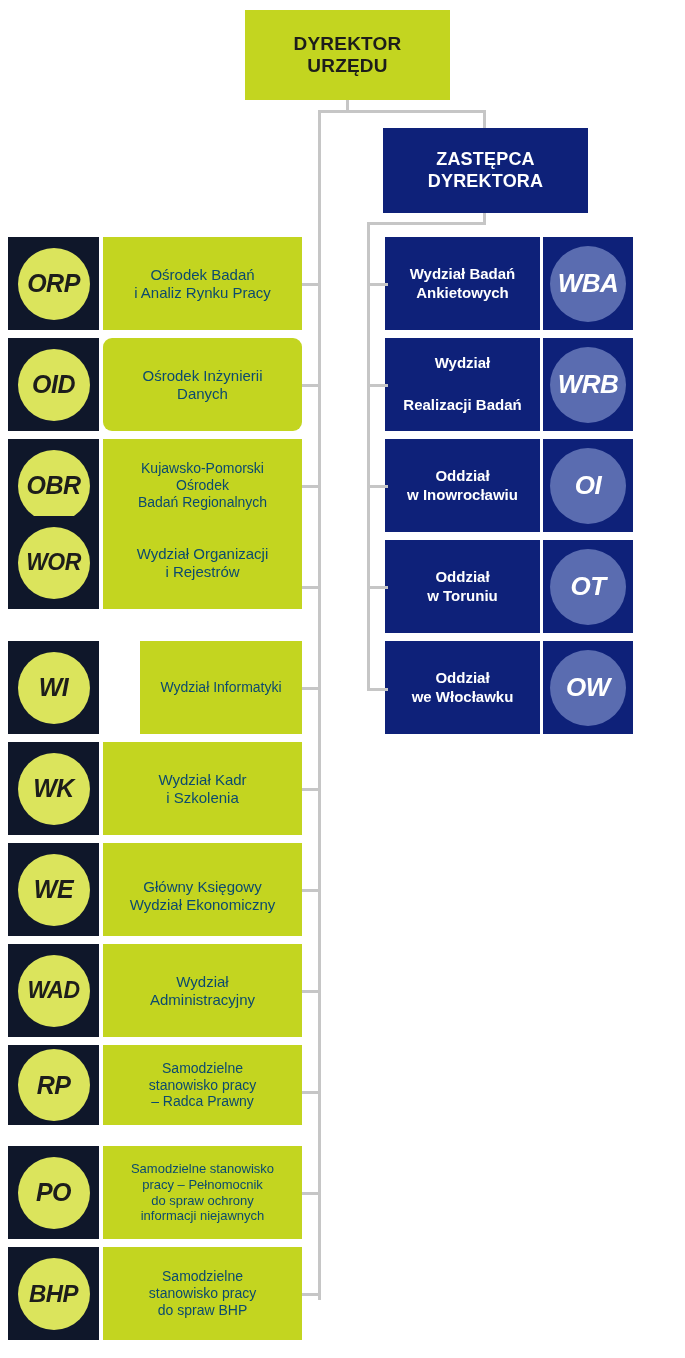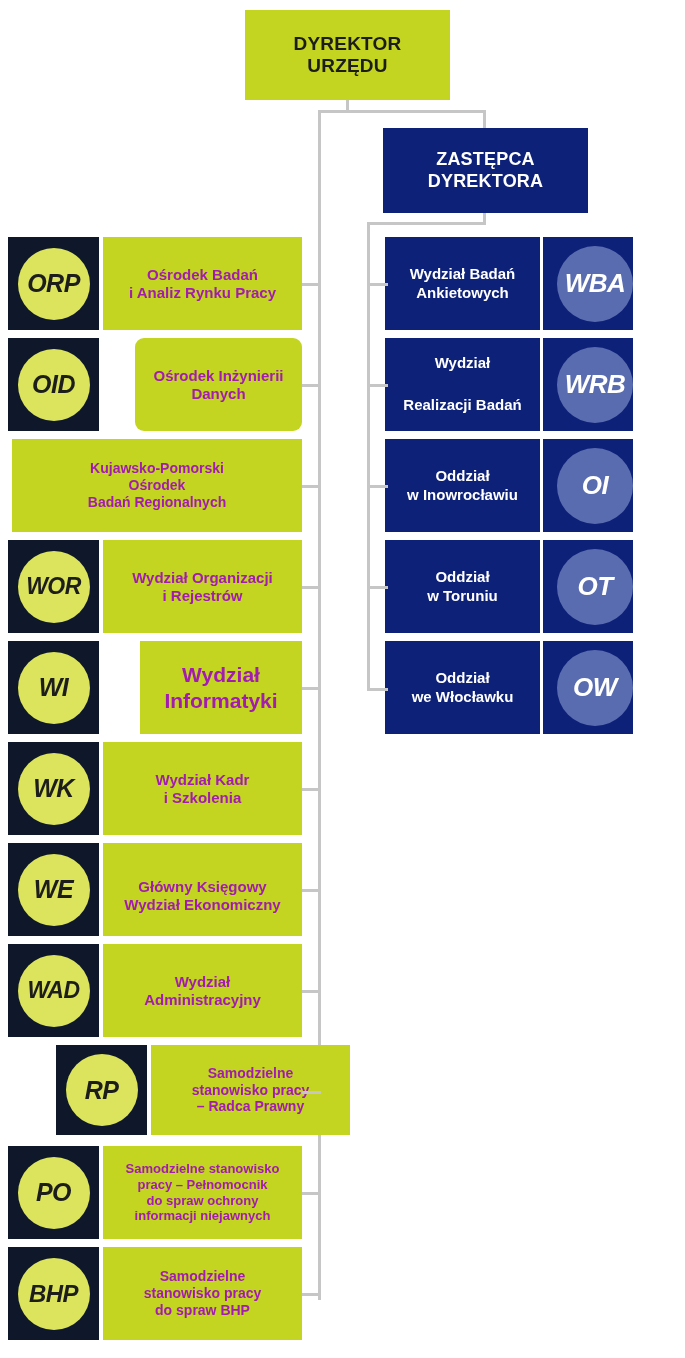--- a/index.html
+++ b/index.html
@@ -77,26 +77,26 @@
     justify-content: center;
   }
   .unit-left .divider {
     width: 4px;
     flex: 0 0 4px;
     background: #ffffff;
   }
   .unit-left .label-cell {
     flex: 1 1 auto;
     background: #c3d520;
-    color: #a21caf;
+    color: #0c4a6e;
     display: flex;
     align-items: center;
     justify-content: center;
     text-align: center;
-    font-weight: bold;
+    font-weight: normal;
     line-height: 1.2;
     padding: 0 6px;
     box-sizing: border-box;
   }
   .unit-left .badge {
     width: 72px;
     height: 72px;
     border-radius: 50%;
     background: #dbe45c;
     color: #1d1d1b;
@@ -128,21 +128,21 @@
     width: 3px;
     flex: 0 0 3px;
     background: #ffffff;
   }
   .unit-right .badge-cell {
     width: 90px;
     flex: 0 0 90px;
     background: #0e2179;
     display: flex;
     align-items: center;
-    justify-content: flex-end;
+    justify-content: center;
   }
   .unit-right .badge {
     width: 76px;
     height: 76px;
     border-radius: 50%;
     background: #5a6cb0;
     color: #ffffff;
     display: flex;
     align-items: center;
     justify-content: center;
@@ -190,63 +190,66 @@
       </div>
       <div class="divider"></div>
       <div class="label-cell" style="font-size: 15px;">
         <div>
           <span style="display: block;">Ośrodek Badań</span>
           <span style="display: block;">i Analiz Rynku Pracy</span>
         </div>
       </div>
     </div>
     <div class="conn conn-h" style="left: 302px; top: 283px; width: 19px; height: 3px;"></div>
-    <div class="unit unit-left" style="top: 338px; height: 93px; gap: 16px;">
+    <div class="unit unit-left" style="top: 338px; height: 93px;">
       <div class="badge-cell">
         <div class="badge" style="font-size: 25px;">OID</div>
       </div>
       <div class="divider"></div>
       <div class="label-cell" style="font-size: 15px; border-radius: 9px;">
         <div>
           <span style="display: block;">Ośrodek Inżynierii</span>
           <span style="display: block;">Danych</span>
         </div>
       </div>
     </div>
     <div class="conn conn-h" style="left: 302px; top: 384px; width: 19px; height: 3px;"></div>
     <div class="unit unit-left" style="top: 439px; height: 93px;">
+      <div class="badge-cell">
+        <div class="badge" style="font-size: 25px;">OBR</div>
+      </div>
       <div class="divider"></div>
       <div class="label-cell" style="font-size: 14px;">
         <div>
           <span style="display: block;">Kujawsko-Pomorski</span>
           <span style="display: block;">Ośrodek</span>
           <span style="display: block;">Badań Regionalnych</span>
         </div>
       </div>
     </div>
     <div class="conn conn-h" style="left: 302px; top: 485px; width: 19px; height: 3px;"></div>
-    <div class="unit unit-left" style="top: 540px; height: 93px;">
+    <div class="unit unit-left" style="top: 516px; height: 93px;">
       <div class="badge-cell">
         <div class="badge" style="font-size: 23px;">WOR</div>
       </div>
       <div class="divider"></div>
       <div class="label-cell" style="font-size: 15px;">
         <div>
           <span style="display: block;">Wydział Organizacji</span>
           <span style="display: block;">i Rejestrów</span>
         </div>
       </div>
     </div>
     <div class="conn conn-h" style="left: 302px; top: 586px; width: 19px; height: 3px;"></div>
     <div class="unit unit-left" style="top: 641px; height: 93px;">
       <div class="badge-cell">
         <div class="badge" style="font-size: 25px;">WI</div>
       </div>
       <div class="divider"></div>
-      <div class="label-cell" style="font-size: 21px; margin-left: 37px;">
+      <div class="label-cell" style="font-size: 14px; margin-left: 37px;">
         <div>
           <span style="display: block;">Wydział Informatyki</span>
         </div>
       </div>
     </div>
     <div class="conn conn-h" style="left: 302px; top: 687px; width: 19px; height: 3px;"></div>
     <div class="unit unit-left" style="top: 742px; height: 93px;">
       <div class="badge-cell">
         <div class="badge" style="font-size: 25px;">WK</div>
       </div>
@@ -278,21 +281,21 @@
       </div>
       <div class="divider"></div>
       <div class="label-cell" style="font-size: 15px;">
         <div>
           <span style="display: block;">Wydział</span>
           <span style="display: block;">Administracyjny</span>
         </div>
       </div>
     </div>
     <div class="conn conn-h" style="left: 302px; top: 990px; width: 19px; height: 3px;"></div>
-    <div class="unit unit-left" style="top: 1045px; height: 90px; margin-left: 48px;">
+    <div class="unit unit-left" style="top: 1045px; height: 80px;">
       <div class="badge-cell">
         <div class="badge" style="font-size: 25px;">RP</div>
       </div>
       <div class="divider"></div>
       <div class="label-cell" style="font-size: 14px;">
         <div>
           <span style="display: block;">Samodzielne</span>
           <span style="display: block;">stanowisko pracy</span>
           <span style="display: block;">– Radca Prawny</span>
         </div>

